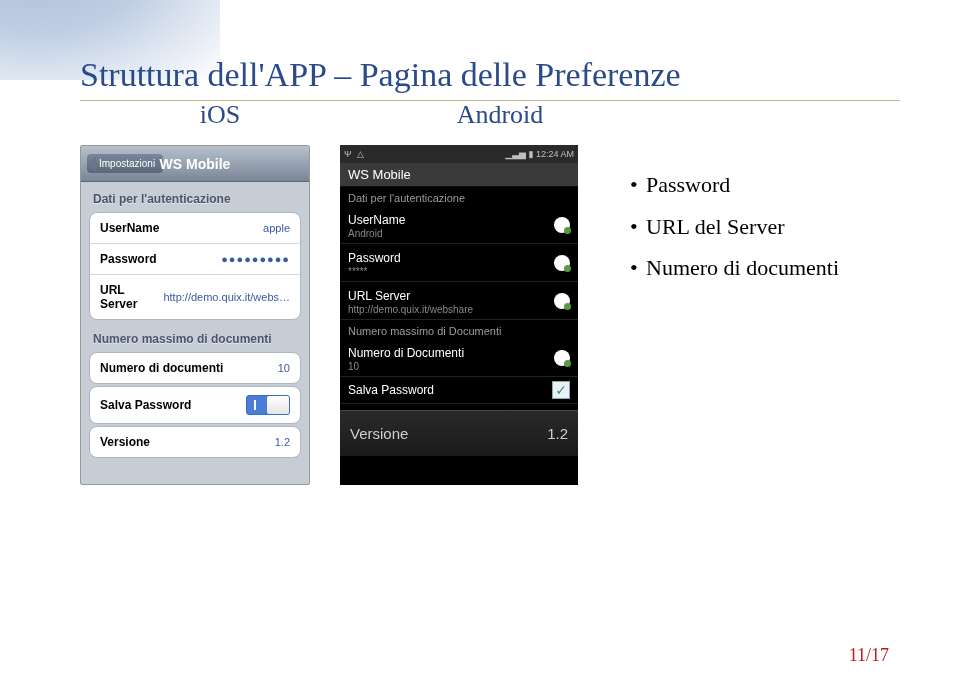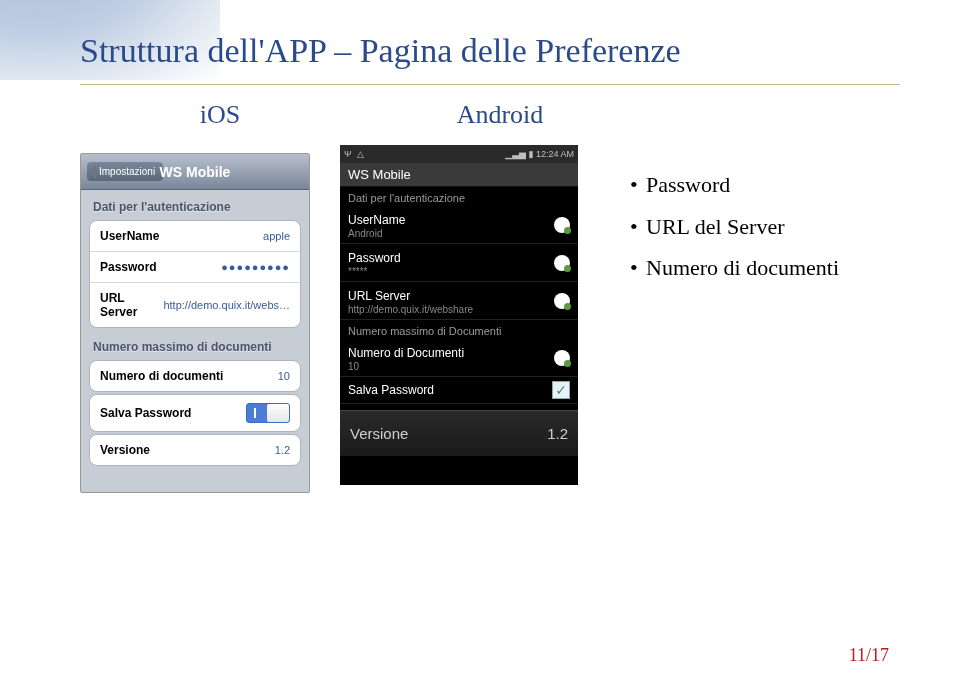--- a/index.html
+++ b/index.html
@@ -15,25 +15,25 @@
     position: absolute;
     top: -60px;
     left: -40px;
     width: 260px;
     height: 140px;
     background: radial-gradient(ellipse at 30% 20%, #6b89b8 0%, #8aa5cc 40%, #c5d3e6 70%, transparent 100%);
     opacity: 0.55;
   }
   .title-block {
     position: absolute;
-    top: 32px;
+    top: 56px;
     left: 80px;
     right: 60px;
     border-bottom: 1px solid #c9b98a;
-    padding-bottom: 14px;
+    padding-bottom: 6px;
   }
   .page-title {
     font-size: 34px;
     color: #2a4a8a;
     font-weight: normal;
   }
   .subtitles {
     position: absolute;
     top: 100px;
     left: 80px;
@@ -41,21 +41,21 @@
     display: flex;
     align-items: flex-end;
   }
   .subtitles span { font-size: 26px; color: #2a4a8a; }
   .sub-ios { width: 280px; text-align: center; }
   .sub-android { width: 280px; text-align: center; }
 
   
   .ios-shot {
     position: absolute;
-    top: 153px;
+    top: 145px;
     left: 80px;
     width: 230px;
     height: 340px;
     border: 1px solid #999;
     background: #c7cdd5;
     font-family: Helvetica, Arial, sans-serif;
     border-radius: 2px;
     overflow: hidden;
   }
   .ios-nav {

